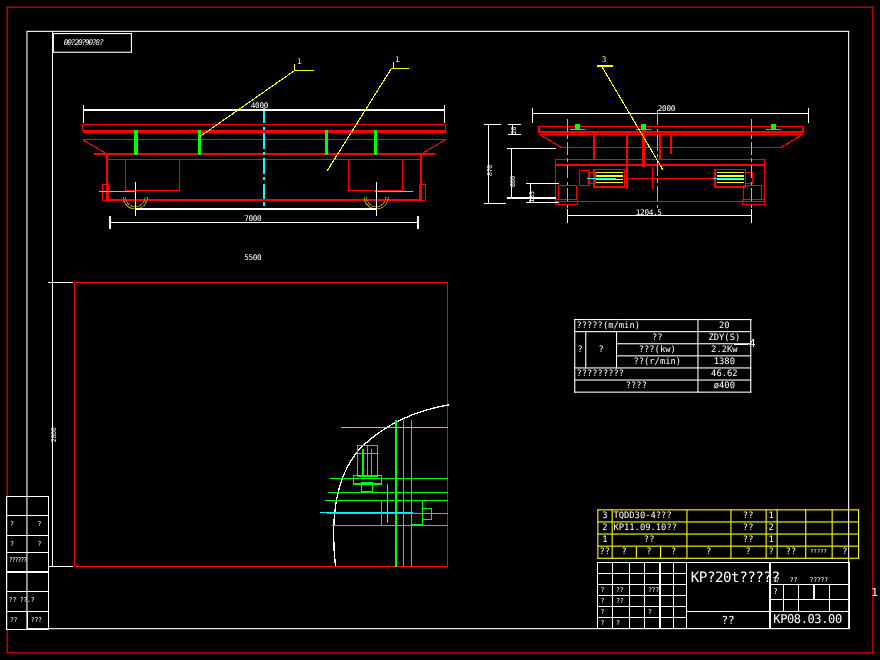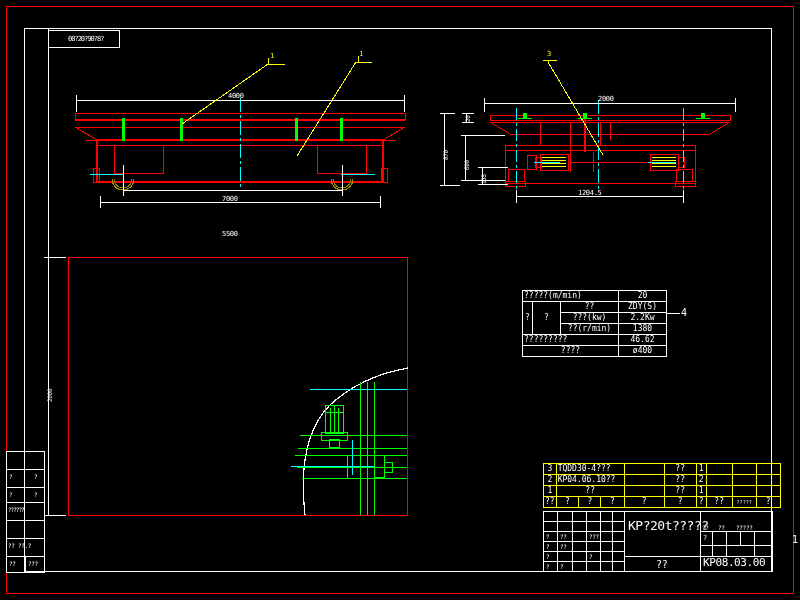--- a/index.html
+++ b/index.html
@@ -40,21 +40,21 @@
 </style>
 </head>
 <body>
 
 <div class="stage">
 
   <div class="outer-border"></div>
   <div class="inner-border"></div>
 
   <div class="corner-box" style="left:48px; top:30px; width:72px; height:18px;"></div>
-  <div class="t t7" style="left:68px; top:35px; letter-spacing:-1px;">00?20?90?8?</div>
+  <div class="t t7" style="left:58px; top:35px; letter-spacing:-1px;font-style:italic;">00?20?90?8?</div>
 
   <svg width="800" height="600">
     <g stroke-width="1" shape-rendering="crispEdges">
 
       <rect x="75" y="113" width="330" height="6" fill="none" stroke="#ff0000"></rect>
       <line x1="75" y1="120" x2="405" y2="120" stroke="#ff0000"></line>
       <line x1="75" y1="127" x2="405" y2="127" stroke="#ff0000"></line>
       <line x1="85" y1="140" x2="395" y2="140" stroke="#ff0000"></line>
 
       <line x1="75" y1="127" x2="97" y2="140" stroke="#ff0000"></line>
@@ -231,21 +231,21 @@
       <line x1="291" y1="466" x2="375" y2="466" stroke="#00ffff"></line>
       <line x1="352" y1="440" x2="352" y2="475" stroke="#00ffff"></line>
 
       <line x1="48" y1="257" x2="48" y2="515" stroke="#ffffff"></line>
       <line x1="44" y1="257" x2="66" y2="257" stroke="#ffffff"></line>
       <line x1="44" y1="515" x2="66" y2="515" stroke="#ffffff"></line>
     </g>
   </svg>
   <div class="t t6 vert" style="left:46px; top:402px;">2000</div>
 
-  <table class="grid" style="left:522px; top:290px; width:145px;">
+  <table class="grid" style="left:522px; top:290px; width:161px;">
     <tbody>
         <tr>
       <td colspan="3" style="text-align:left;"><span>?????(m/min)</span></td>
       <td style="width:48px;"><span>20</span></td>
     </tr>
     <tr>
       <td rowspan="3" style="width:10px;"><span>?</span></td>
       <td rowspan="3" style="width:28px;"><span>?</span></td>
       <td><span>??</span></td>
       <td><span>ZDY(S)</span></td>
@@ -280,21 +280,21 @@
       <td style="width:68px; text-align:left;"><span>TQDD30-4???</span></td>
       <td style="width:40px;"></td>
       <td style="width:32px;"><span>??</span></td>
       <td style="width:10px;"><span>1</span></td>
       <td style="width:26px;"></td>
       <td style="width:24px;"></td>
       <td style="width:24px;"></td>
     </tr>
     <tr>
       <td><span>2</span></td>
-      <td style="text-align:left;"><span>KP04.06.10??</span></td>
+      <td style="text-align:left;"><span>KP11.09.10??</span></td>
       <td></td>
       <td><span>??</span></td>
       <td><span>2</span></td>
       <td></td>
           <td></td>
           <td></td>
     </tr>
     <tr>
       <td><span>1</span></td>
       <td style="text-align:left; text-align:center;"><span>??</span></td>

